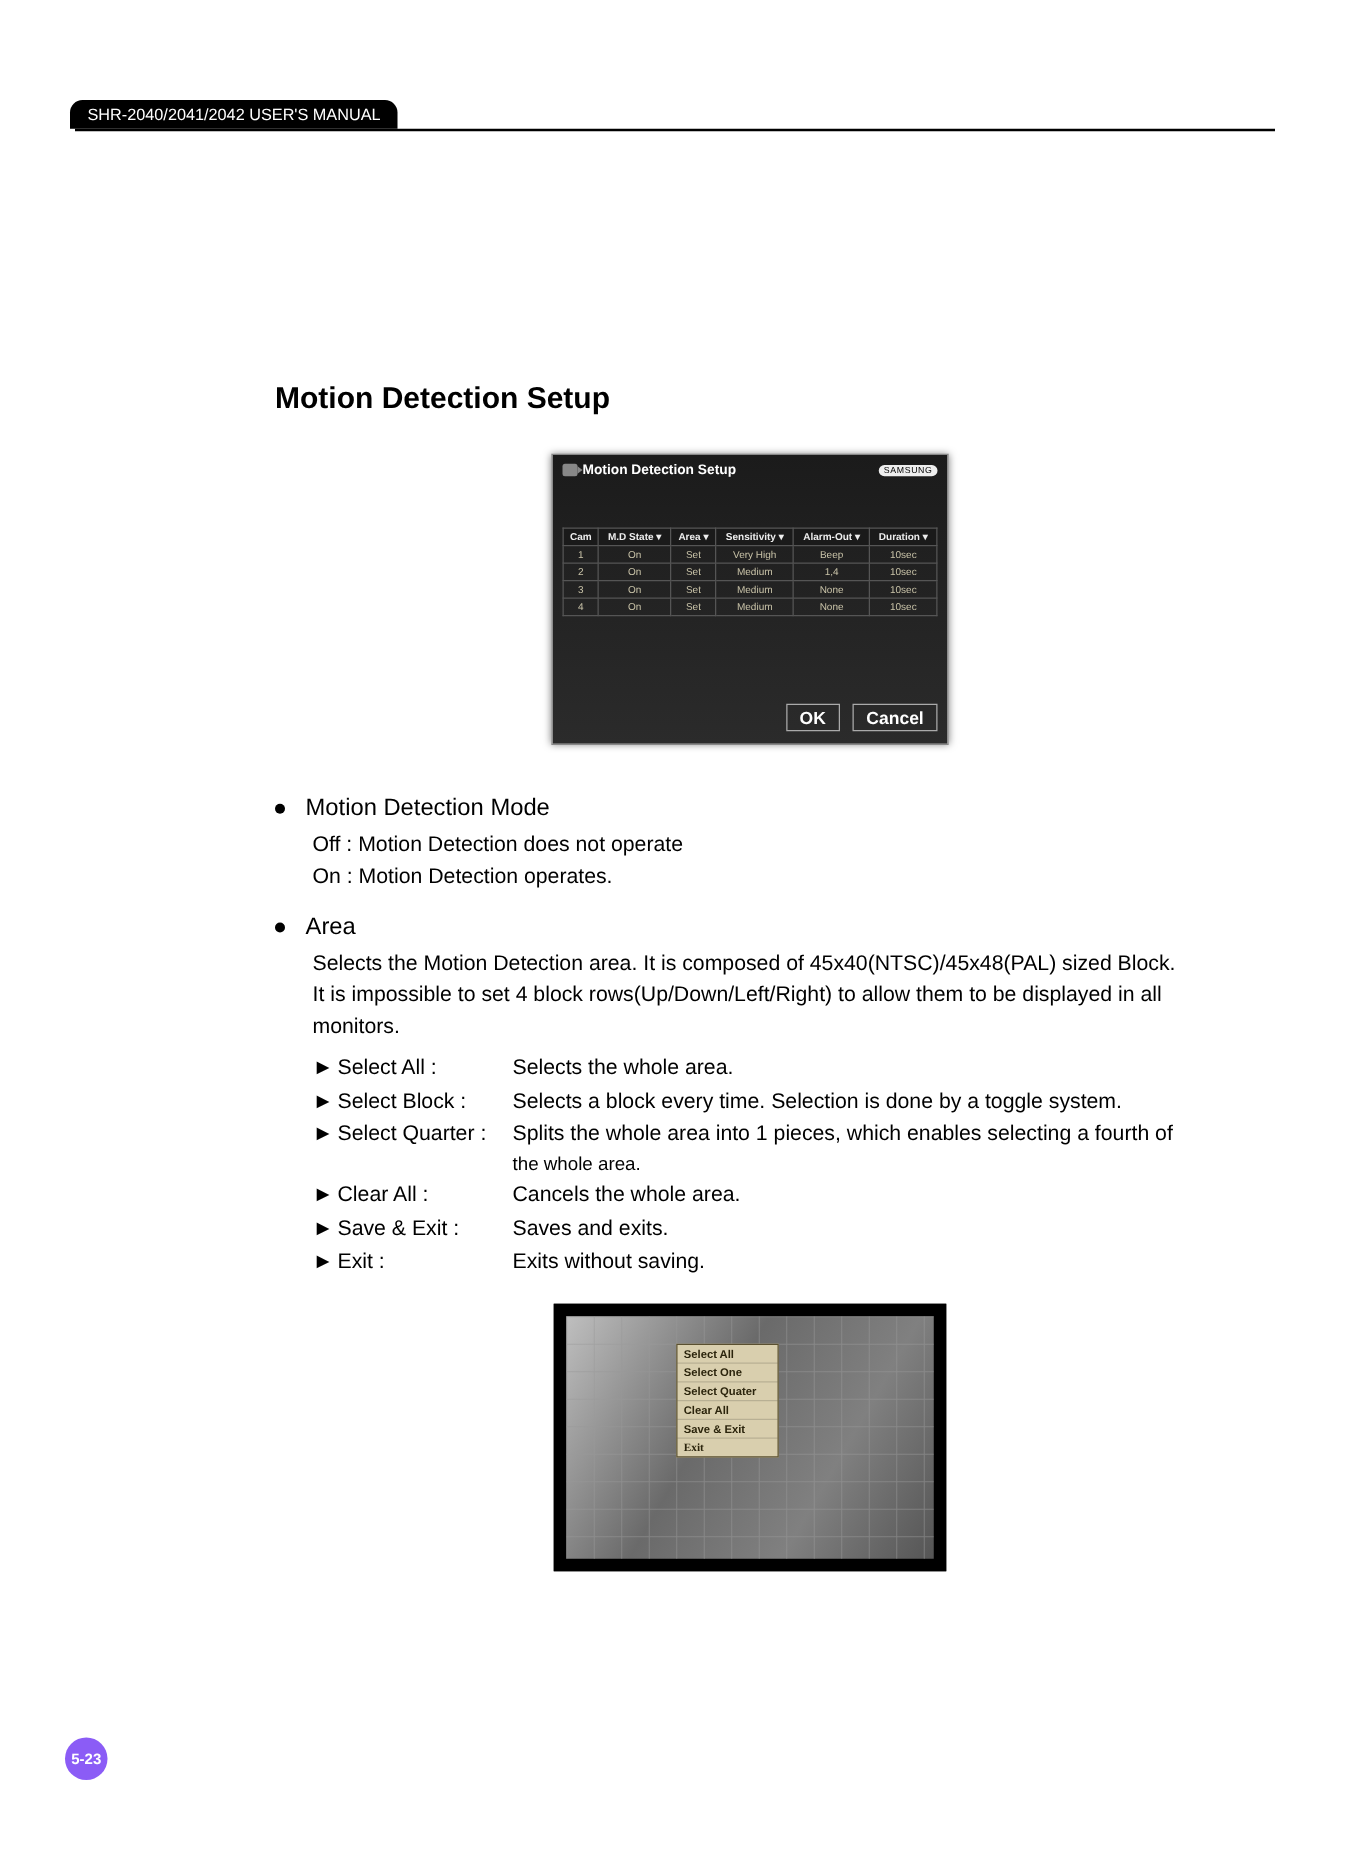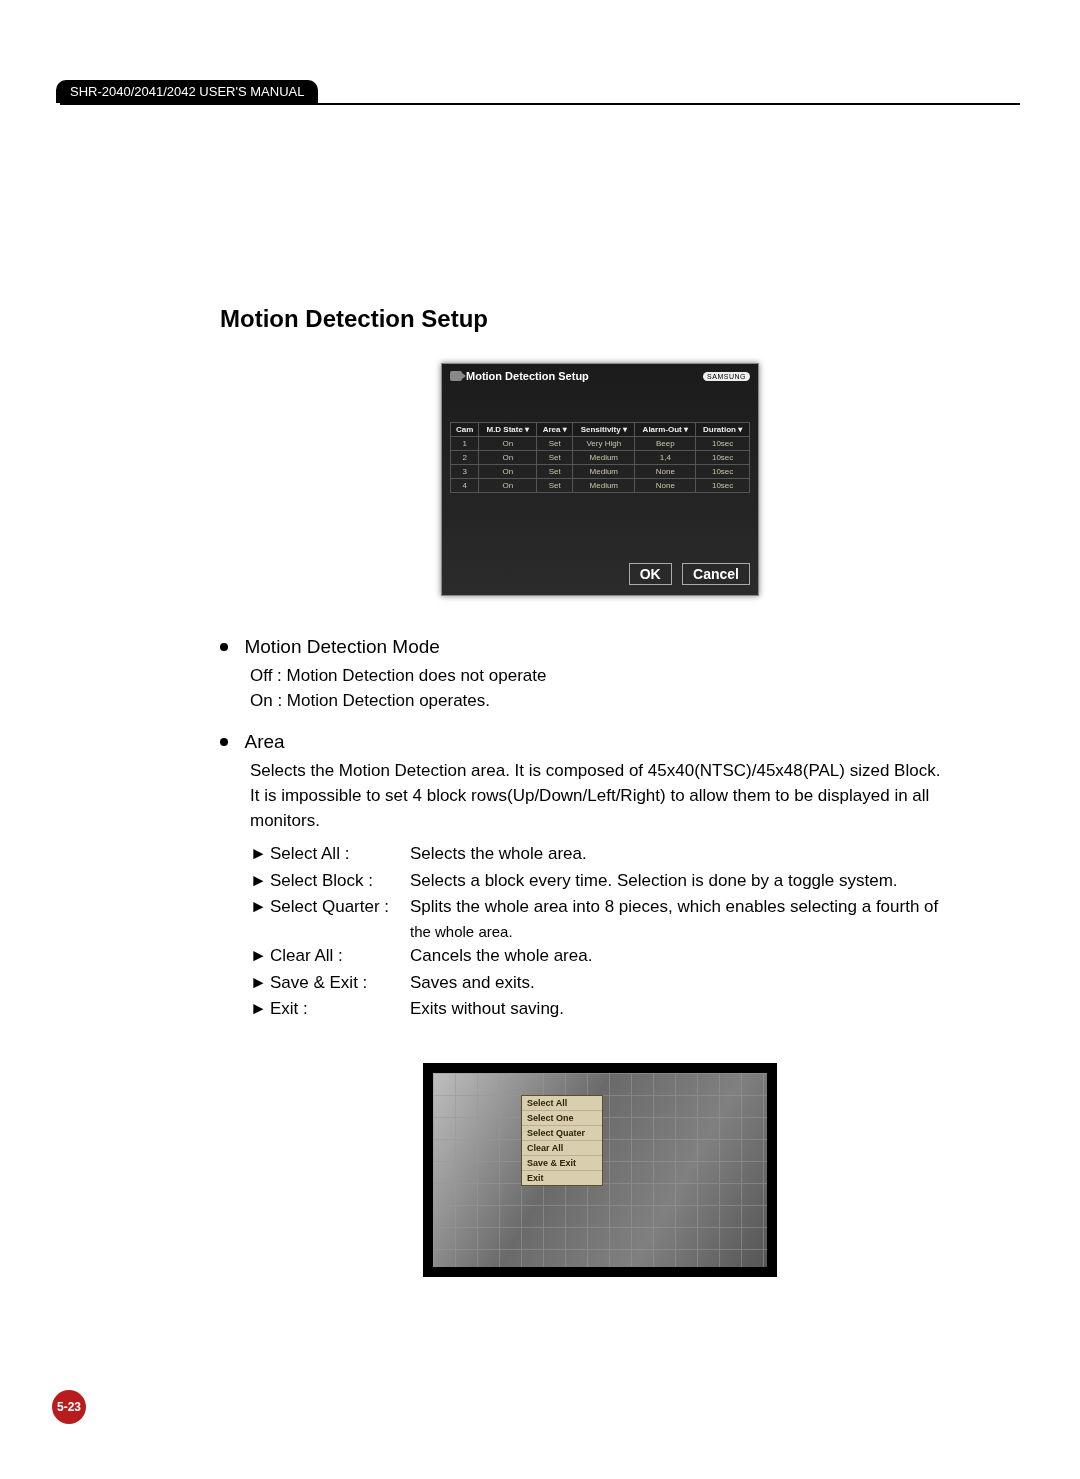--- a/index.html
+++ b/index.html
@@ -66,25 +66,24 @@
   .bullet-title { font-size:19px; vertical-align:middle;}
   .body-text { font-size:17px; line-height:1.45; margin-left:30px; }
   .sub-list { margin-top:8px; }
   .sub-row { display:flex; font-size:17px; line-height:1.55; }
   .sub-arrow { width:20px; flex:none;}
   .sub-label { width:140px; flex:none;}
   .sub-desc { flex:1;}
   .sub-desc-cont { margin-left:160px; font-size:15px; line-height:1.55;}
   .area-screenshot {
     width:310px; height:210px;
-    margin: 40px auto 0 auto;
+    margin: 20px auto 0 auto;
     background:#000;
     position:relative;
     border:2px solid #000;
-    padding-left:40px;
   }
   .area-inner {
     position:absolute; inset:8px;
     background: linear-gradient(120deg,#bfbfbf 0%, #6a6a6a 40%, #808080 70%, #555 100%);
   }
   .grid-overlay {
     position:absolute; inset:8px;
     background-image:
       linear-gradient(#999 1px, transparent 1px),
       linear-gradient(90deg, #999 1px, transparent 1px);
@@ -95,26 +94,26 @@
   .menu-overlay {
     position:absolute;
     left:96px; top:30px;
     background:#d9cfae;
     border:1px solid #5a5030;
     font-size:9px; font-weight:bold;
     color:#2b240c;
     width:80px;
   }
   .menu-overlay div { padding:2px 5px; border-bottom:1px solid rgba(0,0,0,0.15);}
-  .menu-overlay div:last-child { border-bottom:none;}
+  .menu-overlay div:last-child { border-bottom:none;font-family:Liberation Serif, serif;}
   .page-badge {
     position:absolute;
     left:52px; bottom:55px;
     width:34px; height:34px;
-    background:#b91c1c; color:#fff;
+    background:#8b5cf6; color:#fff;
     border-radius:50%;
     font-size:12px; font-weight:bold;
     display:flex; align-items:center; justify-content:center;
   }
   .cam-icon { width:12px; height:10px; background:#888; border-radius:2px; display:inline-block; position:relative;}
   .cam-icon::after{content:""; position:absolute; right:-4px; top:2px; width:0; height:0; border-top:3px solid transparent; border-bottom:3px solid transparent; border-left:4px solid #888;}
 </style>
 </head>
 <body>
 
@@ -207,21 +206,21 @@
         <span class="sub-desc">Selects the whole area.</span>
       </div>
       <div class="sub-row">
         <span class="sub-arrow">►</span>
         <span class="sub-label">Select Block :</span>
         <span class="sub-desc">Selects a block every time. Selection is done by a toggle system.</span>
       </div>
       <div class="sub-row">
         <span class="sub-arrow">►</span>
         <span class="sub-label">Select Quarter :</span>
-        <span class="sub-desc">Splits the whole area into 8 pieces, which enables selecting a fourth of</span>
+        <span class="sub-desc">Splits the whole area into 1 pieces, which enables selecting a fourth of</span>
       </div>
       <div class="sub-desc-cont">the whole area.</div>
       <div class="sub-row">
         <span class="sub-arrow">►</span>
         <span class="sub-label">Clear All :</span>
         <span class="sub-desc">Cancels the whole area.</span>
       </div>
       <div class="sub-row">
         <span class="sub-arrow">►</span>
         <span class="sub-label">Save &amp; Exit :</span>

